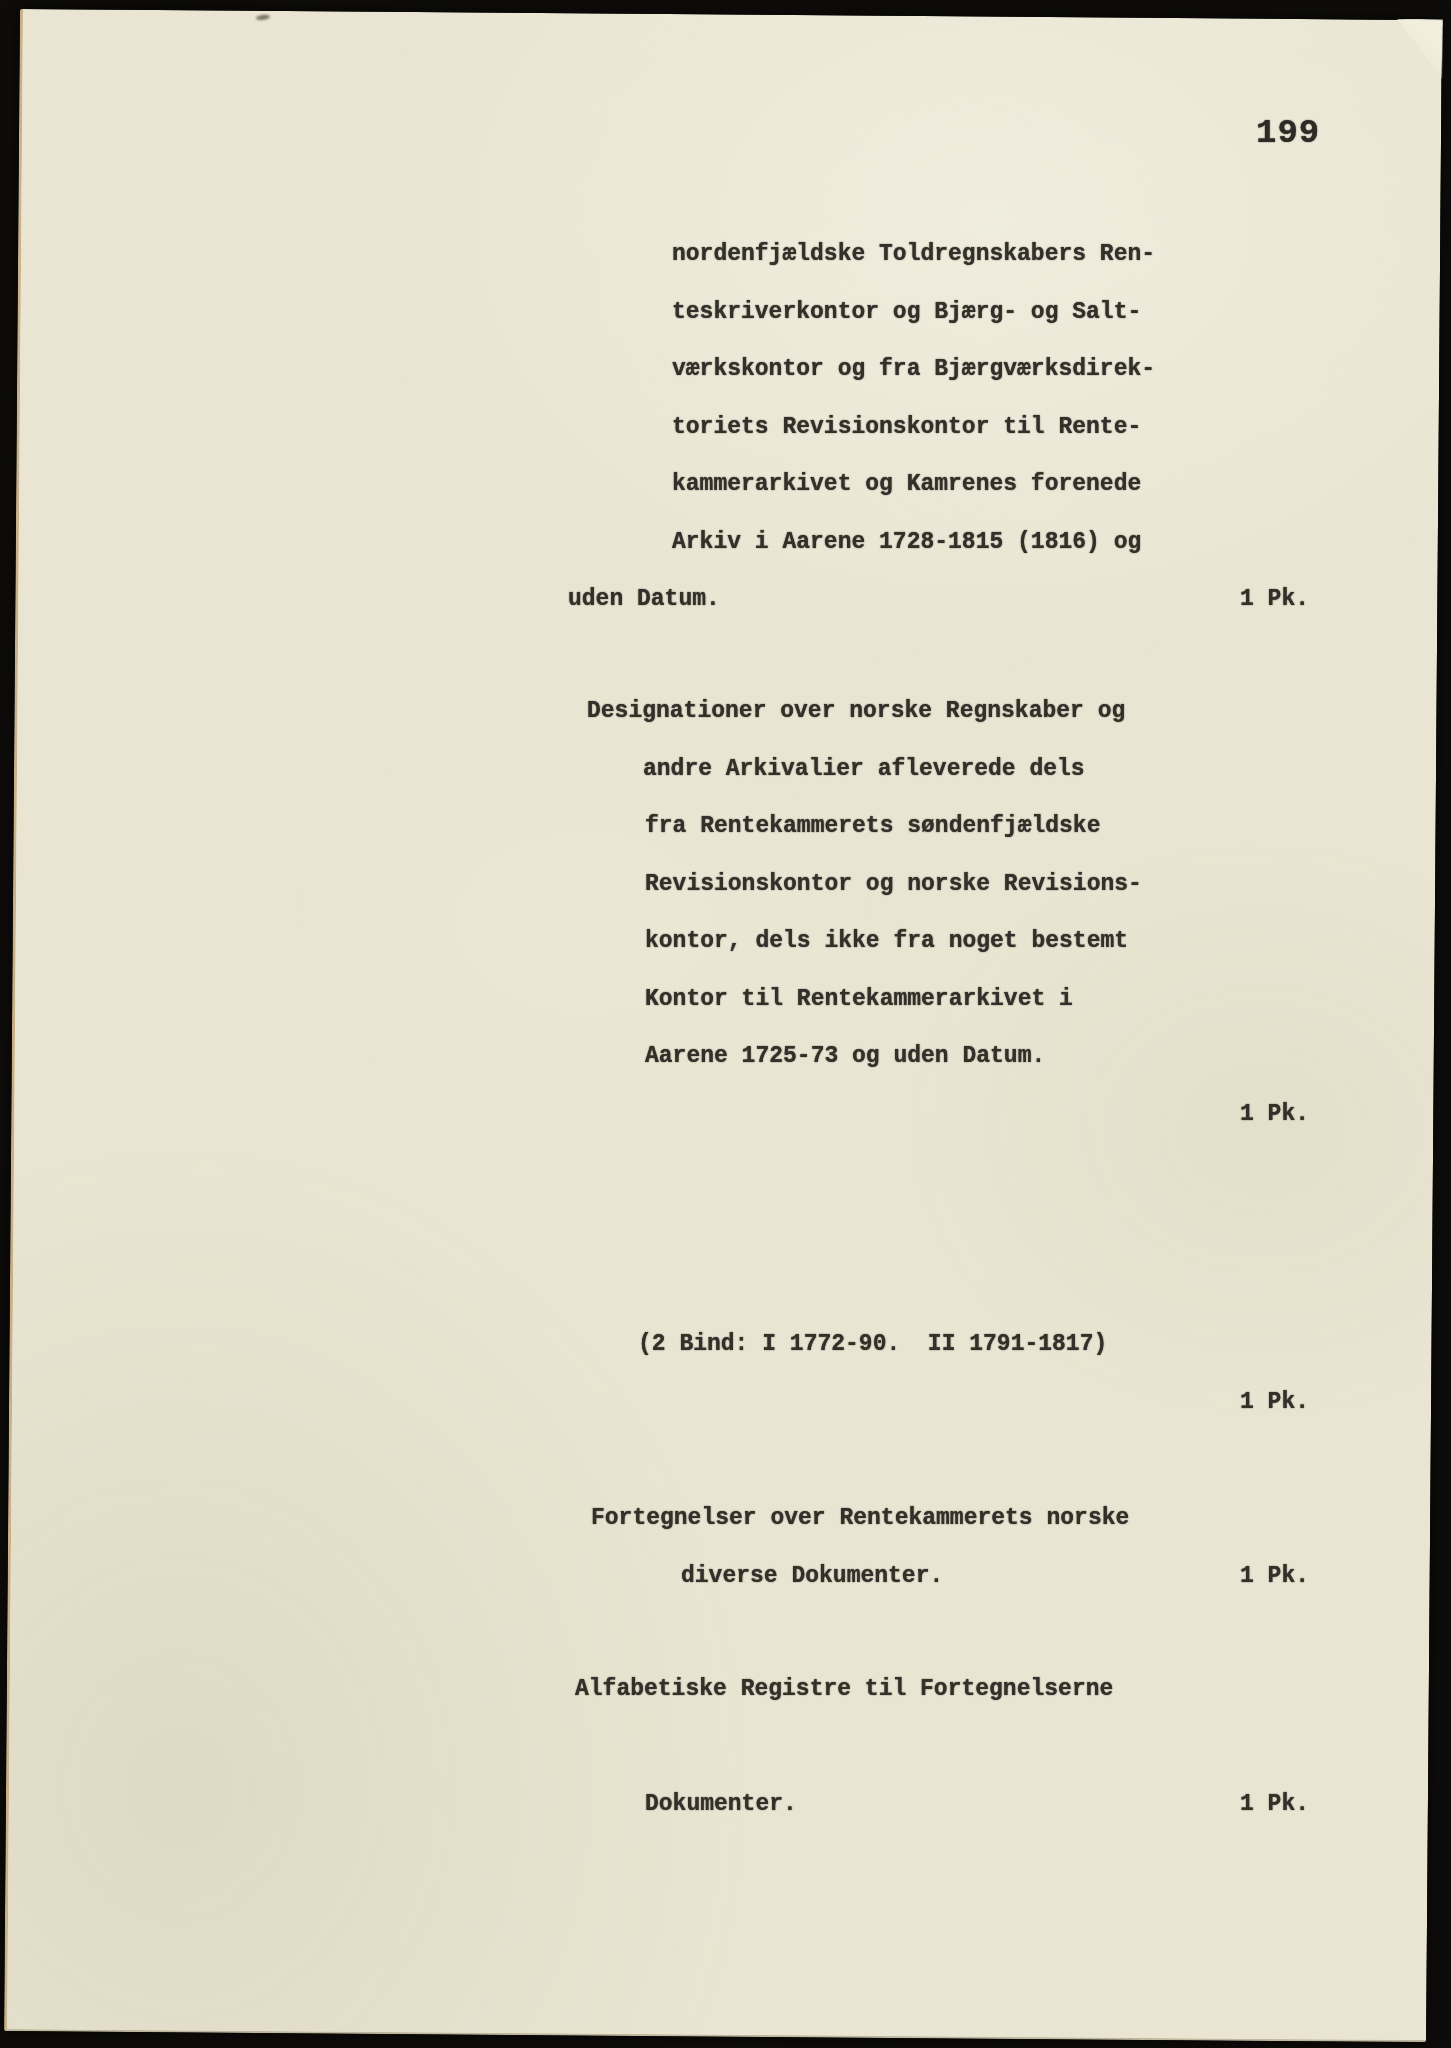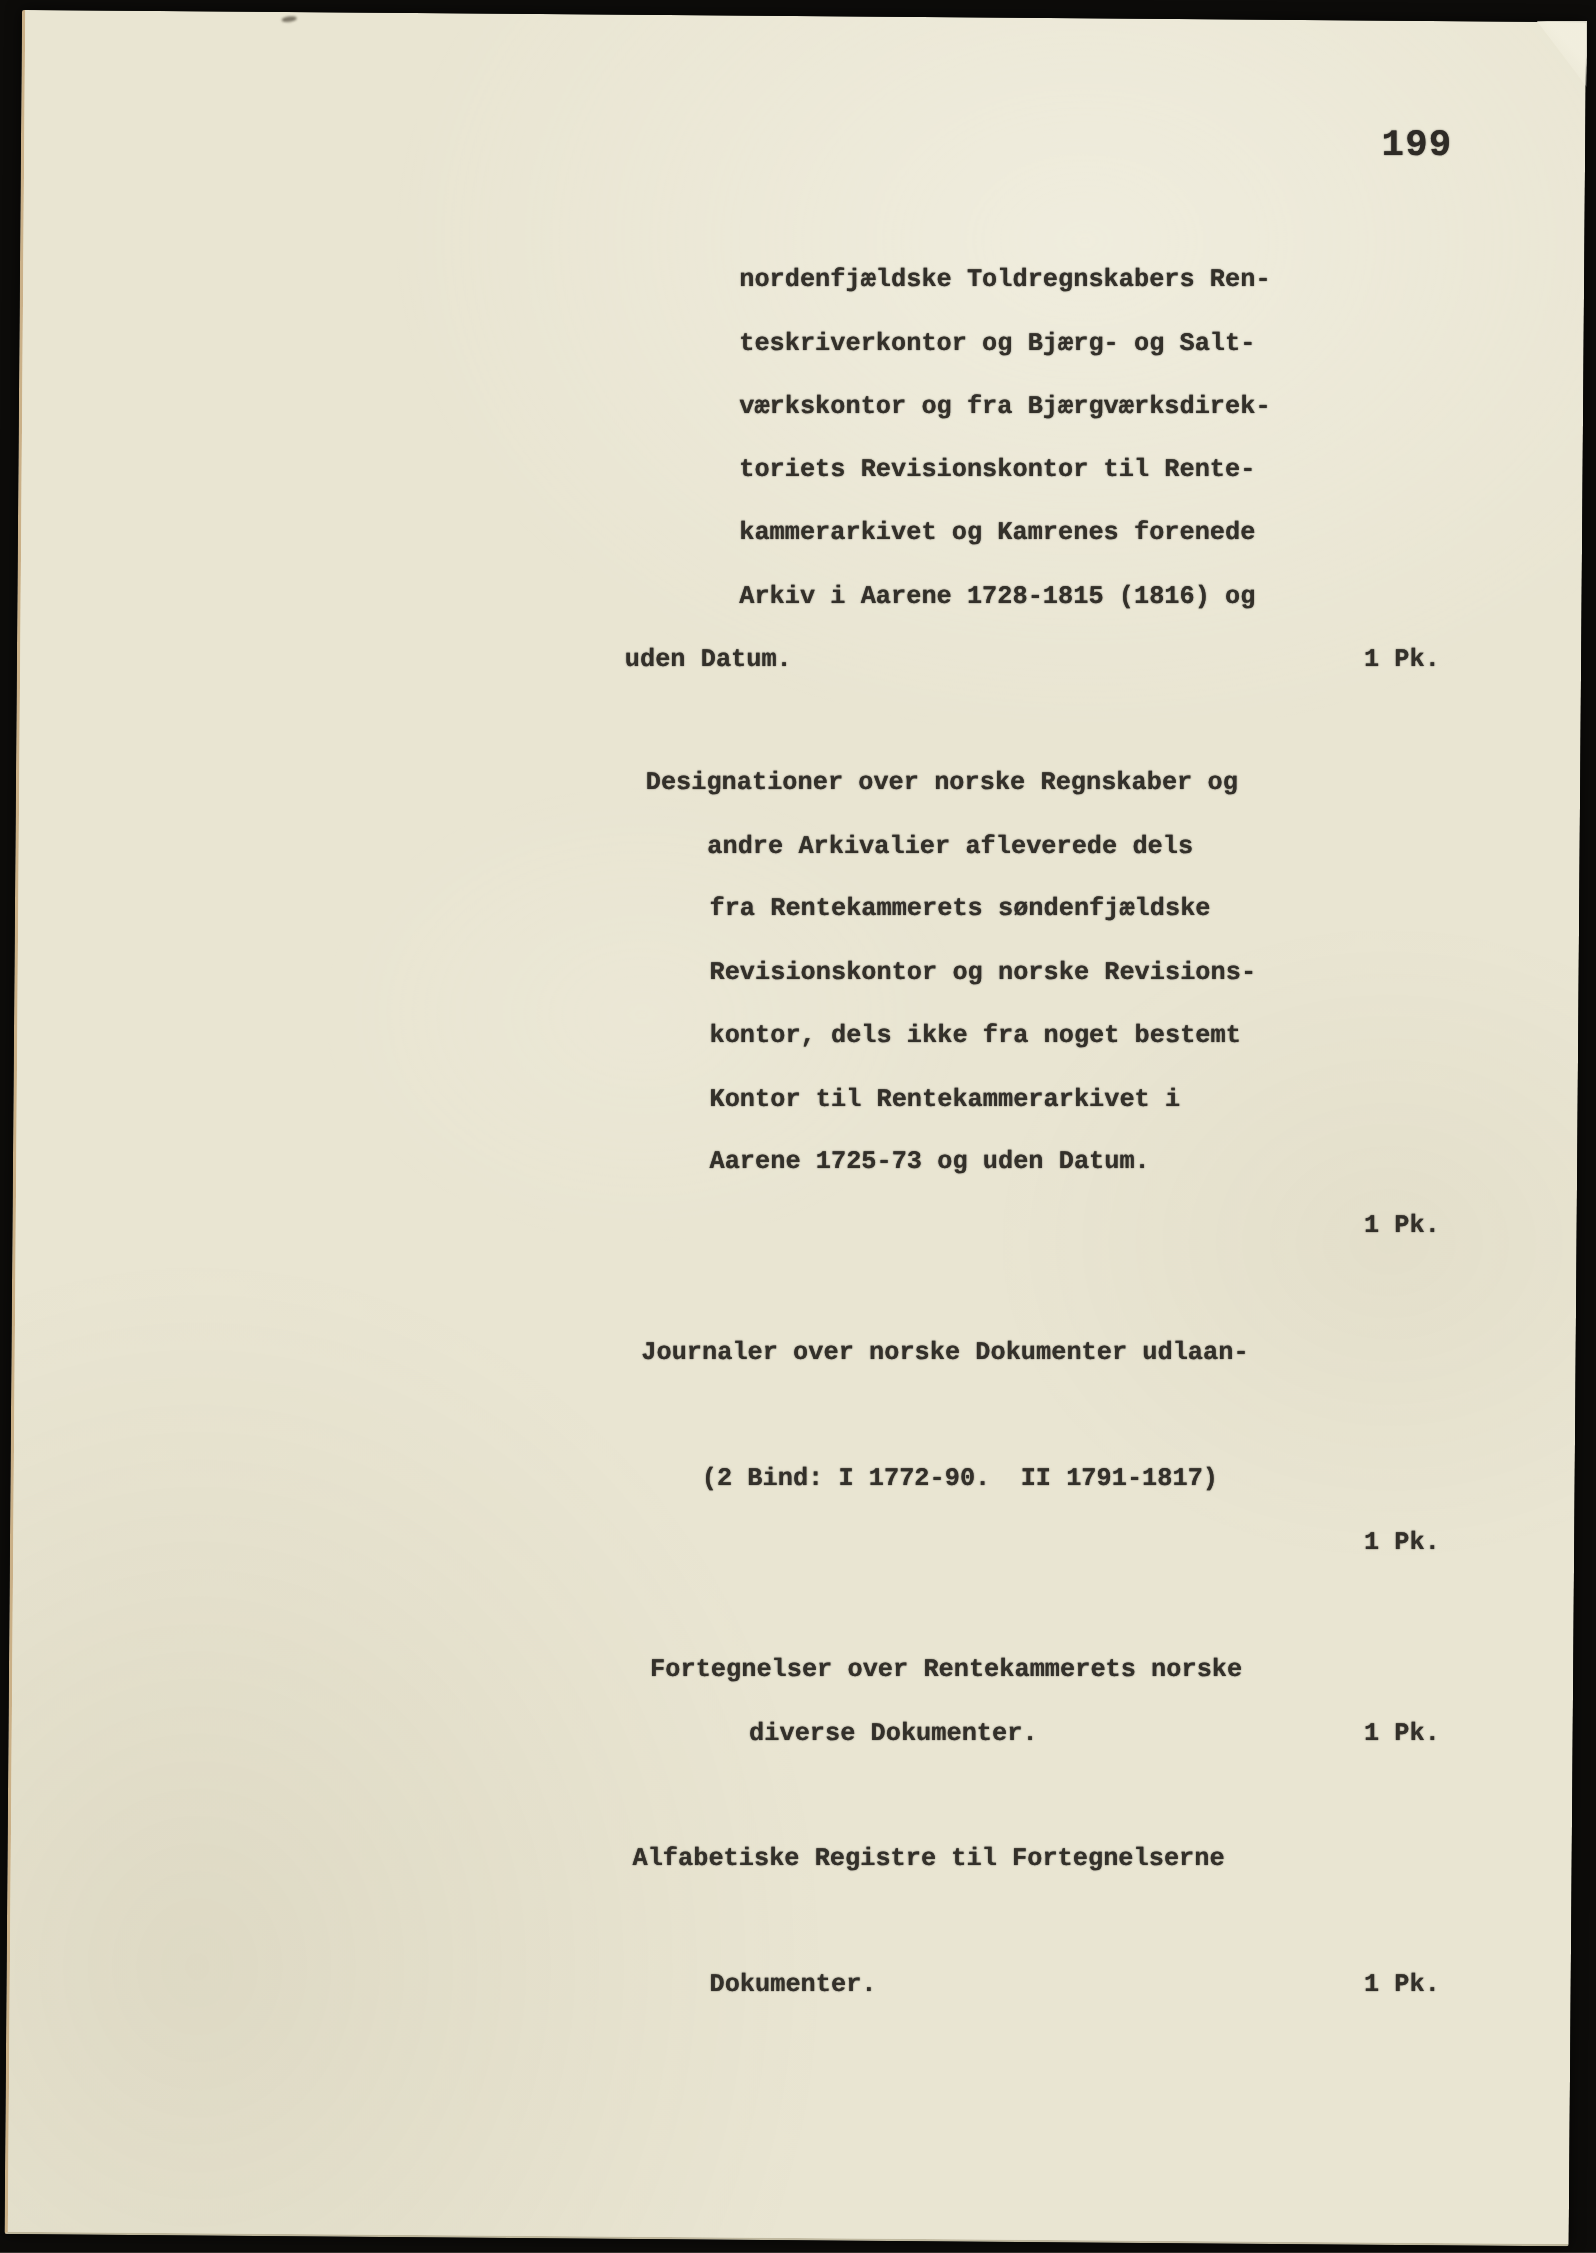--- a/index.html
+++ b/index.html
@@ -73,21 +73,20 @@
 
   <div class="tline" style="top:700px;left:587px">Designationer over norske Regnskaber og</div>
   <div class="tline" style="top:758px;left:643px">andre Arkivalier afleverede dels</div>
   <div class="tline" style="top:815px;left:645px">fra Rentekammerets søndenfjældske</div>
   <div class="tline" style="top:873px;left:645px">Revisionskontor og norske Revisions-</div>
   <div class="tline" style="top:988px;left:645px">Kontor til Rentekammerarkivet i</div>
   <div class="tline" style="top:930px;left:645px">kontor, dels ikke fra noget bestemt</div>
   <div class="tline" style="top:1045px;left:645px">Aarene 1725-73 og uden Datum.</div>
   <div class="tline qty" style="top:1103px">1 Pk.</div>
 
-  <div class="tline" style="top:1218px;left:583px">Journaler over norske Dokumenter udlaan-</div>
   <div class="tline" style="top:1333px;left:638px">(2 Bind: I 1772-90.  II 1791-1817)</div>
   <div class="tline qty" style="top:1391px">1 Pk.</div>
 
   <div class="tline" style="top:1507px;left:591px">Fortegnelser over Rentekammerets norske</div>
   <div class="tline" style="top:1565px;left:681px">diverse Dokumenter.</div>
   <div class="tline qty" style="top:1565px">1 Pk.</div>
 
   <div class="tline" style="top:1678px;left:575px">Alfabetiske Registre til Fortegnelserne</div>
   <div class="tline" style="top:1793px;left:645px">Dokumenter.</div>
   <div class="tline qty" style="top:1793px">1 Pk.</div>

